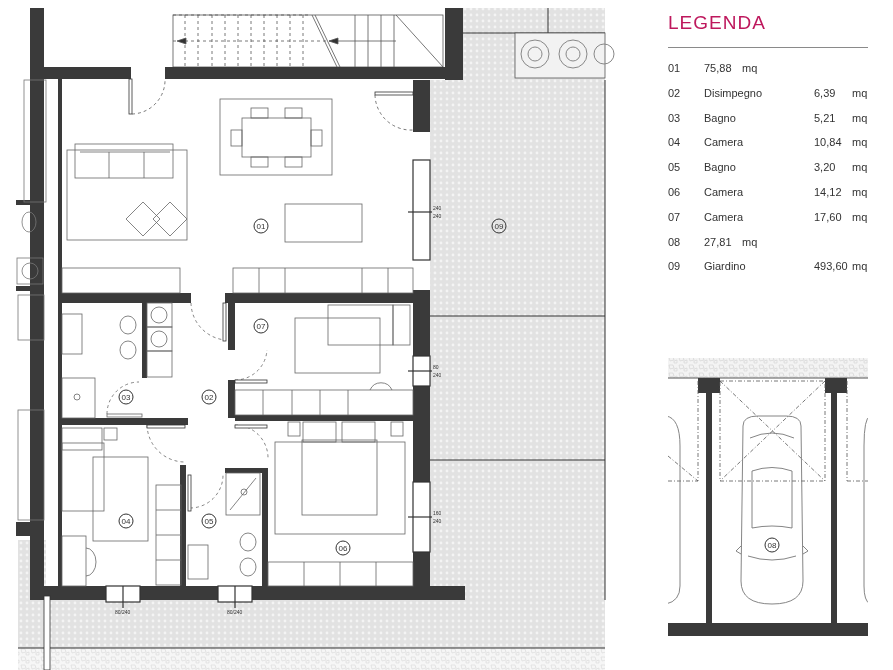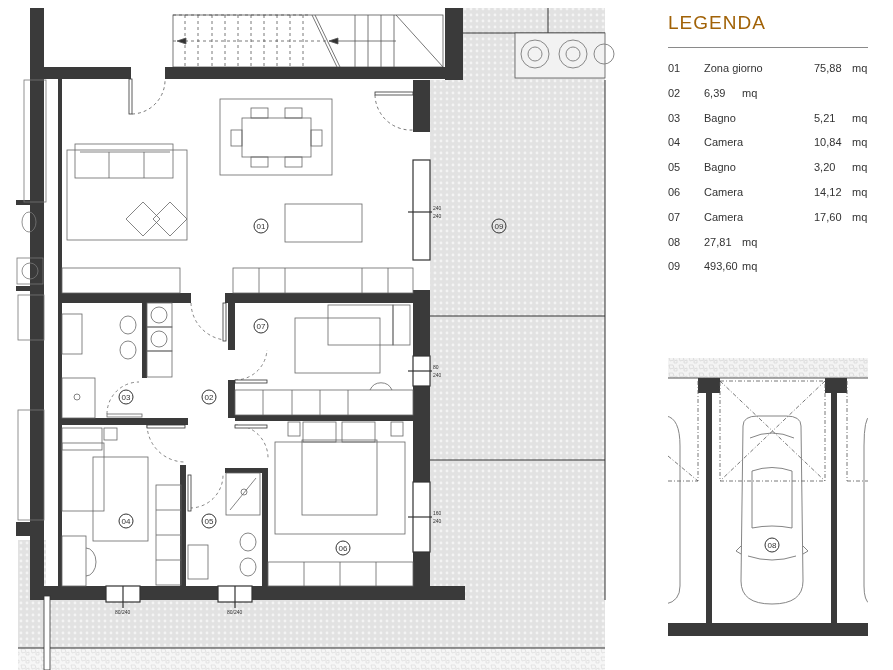--- a/index.html
+++ b/index.html
@@ -1,19 +1,19 @@
 <!DOCTYPE html>
 <html><head>
 <meta charset="utf-8">
 <style>
   html,body{margin:0;padding:0;background:#fff;}
   body{width:893px;height:670px;position:relative;overflow:hidden;font-family:"Liberation Sans",sans-serif;color:#333;}
   .plan{position:absolute;left:0;top:0;width:620px;height:670px;}
   .legend{position:absolute;left:668px;top:0;width:220px;}
-  .legend-title{font-size:19px;letter-spacing:1px;color:#a16207;margin-top:10px;height:26px;line-height:26px;}
+  .legend-title{font-size:19px;letter-spacing:1px;color:#be185d;margin-top:10px;height:26px;line-height:26px;}
   .legend-rule{height:1px;background:#8a8a8a;margin-top:11px;margin-bottom:8px;width:200px;}
   .legend-row{display:flex;height:24.8px;line-height:24.8px;font-size:11px;color:#333;}
   .legend-row .num{width:36px;}
   .legend-row .name{width:110px;}
   .legend-row .area{width:38px;}
   .legend-row .unit{width:30px;}
   .garage{position:absolute;left:668px;top:356px;width:200px;height:290px;}
   svg text{font-family:"Liberation Sans",sans-serif;}
 </style>
 </head>
@@ -275,26 +275,26 @@
     <text x="261" y="329">07</text>
     <text x="499" y="229">09</text>
   </g>
 </svg>
 
 <div class="legend">
   <div class="legend-title">LEGENDA</div>
   <div class="legend-rule"></div>
   <div class="legend-row">
     <span class="num">01</span>
-    <span class="name">Zona giorno</span>
     <span class="area">75,88</span>
     <span class="unit">mq</span>
   </div>
   <div class="legend-row">
     <span class="num">02</span>
+    <span class="name">Disimpegno</span>
     <span class="area">6,39</span>
     <span class="unit">mq</span>
   </div>
   <div class="legend-row">
     <span class="num">03</span>
     <span class="name">Bagno</span>
     <span class="area">5,21</span>
     <span class="unit">mq</span>
   </div>
   <div class="legend-row">
@@ -321,20 +321,21 @@
     <span class="area">17,60</span>
     <span class="unit">mq</span>
   </div>
   <div class="legend-row">
     <span class="num">08</span>
     <span class="area">27,81</span>
     <span class="unit">mq</span>
   </div>
   <div class="legend-row">
     <span class="num">09</span>
+    <span class="name">Giardino</span>
     <span class="area">493,60</span>
     <span class="unit">mq</span>
   </div>
 </div>
 
 <svg class="garage" viewBox="0 0 200 290" width="200" height="290" xmlns="http://www.w3.org/2000/svg">
   <defs>
     <pattern id="cobble2" width="10" height="8" patternUnits="userSpaceOnUse">
       <rect width="10" height="8" fill="#f3f3f3"></rect>
       <path d="M1 1 L5 1 L6 4 L2 5 Z" fill="none" stroke="#cfcfcf" stroke-width="0.6"></path>

